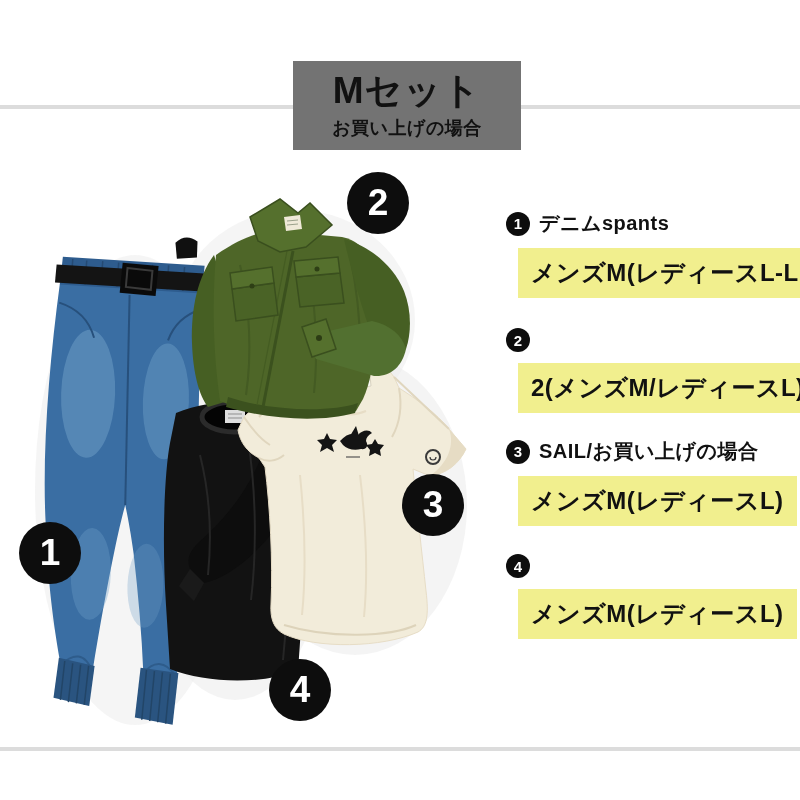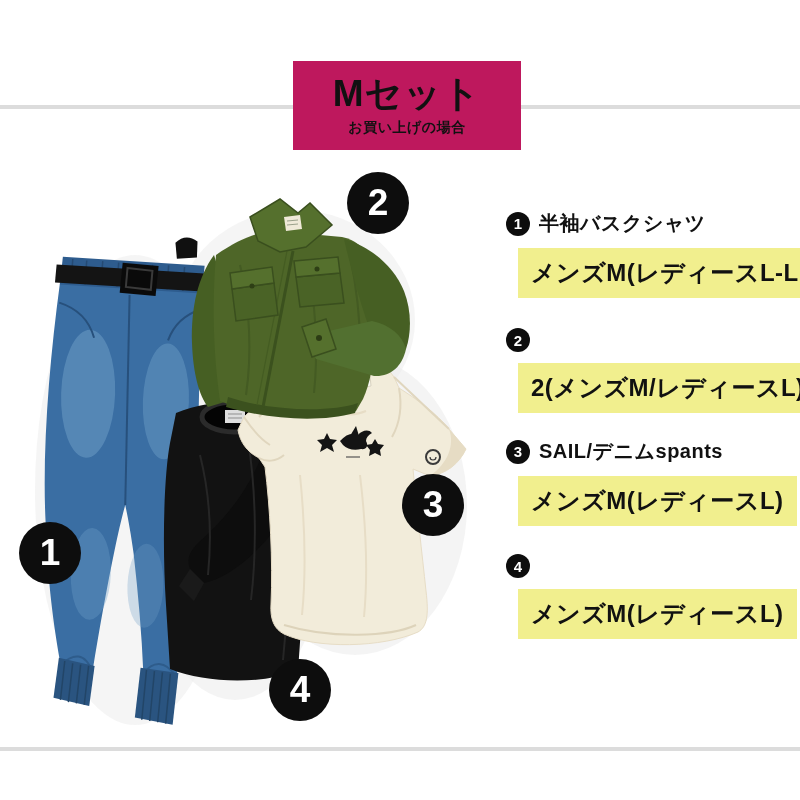--- a/index.html
+++ b/index.html
@@ -5,25 +5,25 @@
   html,body{margin:0;padding:0;}
   body{
     width:800px;height:800px;background:#ffffff;position:relative;overflow:hidden;
     font-family:"Liberation Sans","DejaVu Sans",sans-serif;color:#111;
   }
   .rule{position:absolute;left:0;width:800px;height:4px;background:#dcdcdc;z-index:1;}
   #rule-top{top:105px;}
   #rule-bottom{top:747px;}
 
   .header-box{
-    position:absolute;left:293px;top:61px;width:228px;height:89px;background:#be185d;
+    position:absolute;left:293px;top:61px;width:228px;height:89px;background:#737373;
     display:flex;flex-direction:column;align-items:center;justify-content:center;z-index:2;
   }
   .header-title{font-size:37px;font-weight:800;line-height:1;letter-spacing:1px;}
-  .header-sub{font-size:14px;font-weight:700;margin-top:7px;letter-spacing:0.5px;}
+  .header-sub{font-size:18px;font-weight:700;margin-top:7px;letter-spacing:0.5px;}
 
   .photo-wrap{position:absolute;left:0;top:155px;width:505px;height:595px;z-index:2;}
 
   .marker{
     position:absolute;width:62px;height:62px;border-radius:50%;background:#0d0d0d;color:#fff;
     display:flex;align-items:center;justify-content:center;
     font-size:37px;font-weight:700;z-index:3;
   }
   #marker-1{left:19px;top:522px;}
   #marker-2{left:347px;top:172px;}
@@ -164,36 +164,36 @@
 </div>
 
 <div class="marker" id="marker-1">1</div>
 <div class="marker" id="marker-2">2</div>
 <div class="marker" id="marker-3">3</div>
 <div class="marker" id="marker-4">4</div>
 
 <div class="legend-item" id="item-1">
   <div class="item-head">
     <div class="item-badge">1</div>
-    <div class="item-label">半袖バスクシャツ</div>
+    <div class="item-label">デニムspants</div>
   </div>
   <div class="item-size">メンズM(レディースL-LL)</div>
 </div>
 
 <div class="legend-item" id="item-2">
   <div class="item-head">
     <div class="item-badge">2</div>
   </div>
   <div class="item-size">2(メンズM/レディースL)</div>
 </div>
 
 <div class="legend-item" id="item-3">
   <div class="item-head">
     <div class="item-badge">3</div>
-    <div class="item-label">SAIL/デニムspants</div>
+    <div class="item-label">SAIL/お買い上げの場合</div>
   </div>
   <div class="item-size">メンズM(レディースL)</div>
 </div>
 
 <div class="legend-item" id="item-4">
   <div class="item-head">
     <div class="item-badge">4</div>
   </div>
   <div class="item-size">メンズM(レディースL)</div>
 </div>

